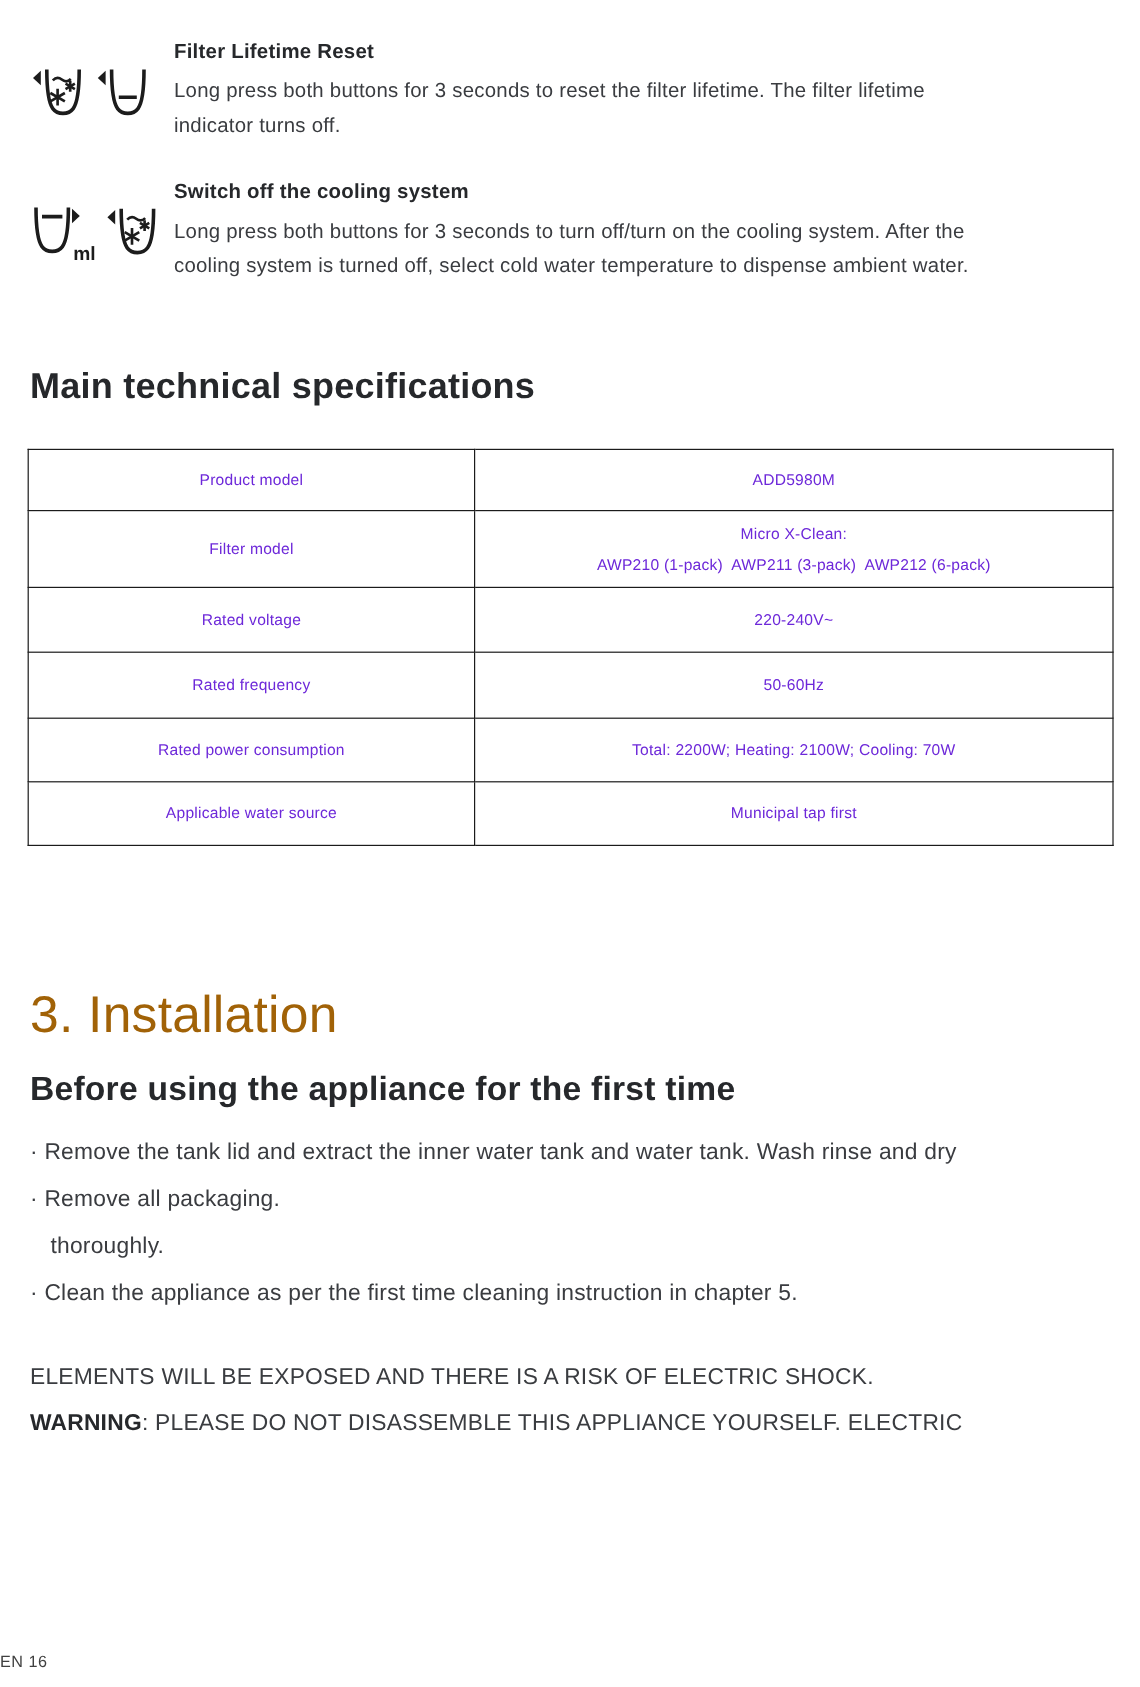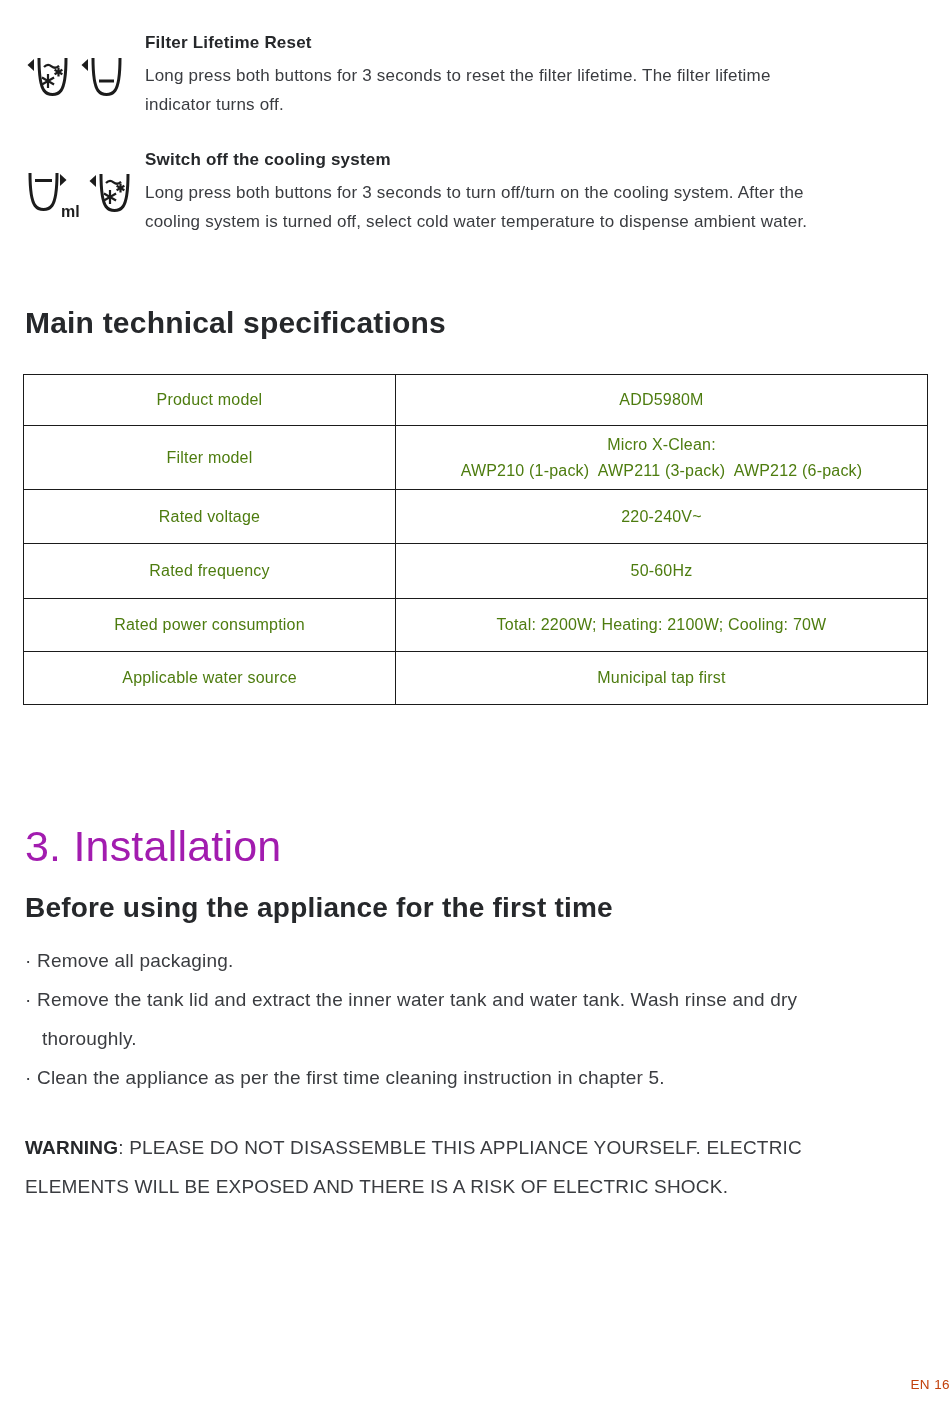--- a/index.html
+++ b/index.html
@@ -62,43 +62,43 @@
     top: 374px;
     left: 23px;
     width: 904px;
     border-collapse: collapse;
     table-layout: fixed;
   }
   .spec-table td {
     border: 1.5px solid #1b1b1b;
     text-align: center;
     vertical-align: middle;
-    font-size: 16px;
-    color: #4d7c0f;
+    font-size: 13px;
+    color: #6d28d9;
     letter-spacing: 0.2px;
     line-height: 26px;
   }
   .spec-table col.c-label { width: 372px; }
   .spec-table col.c-value { width: 532px; }
   .spec-table tr:nth-child(1) td { height: 51px; }
   .spec-table tr:nth-child(2) td { height: 64px; }
   .spec-table tr:nth-child(3) td { height: 54px; }
   .spec-table tr:nth-child(4) td { height: 55px; text-align: center; }
   .spec-table tr:nth-child(5) td { height: 53px; }
   .spec-table tr:nth-child(6) td { height: 53px; }
   .spec-table td.value { white-space: pre-wrap; margin-top: 11px; }
 
   
   .h1 {
     position: absolute;
     left: 25px;
     top: 822px;
     font-size: 43px;
     font-weight: 500;
-    color: #a21caf;
+    color: #a16207;
     letter-spacing: 0.2px;
   }
   .h2-before { top: 892px; font-size: 28px; }
 
   .bullets {
     position: absolute;
     left: 25px;
     top: 941px;
     width: 910px;
   }
@@ -123,23 +123,23 @@
   }
   .warning .warn-label { font-weight: bold; color: #26282b; }
   .warning-line { white-space: nowrap; }
 
   
   .footer {
     position: absolute;
     left: 0;
     top: 1377px;
     width: 100%;
-    text-align: right;
+    text-align: left;
     font-size: 13.5px;
-    color: #c2410c;
+    color: #404040;
     letter-spacing: 0.4px;
   }
 </style>
 </head>
 <body>
 
 <div class="page">
 
   <div class="feature feature-1">
     <div class="feature-icons">
@@ -239,28 +239,28 @@
         <td class="label">Applicable water source</td>
         <td class="value">Municipal tap first</td>
       </tr>
     </tbody>
   </table>
 
   <div class="h1">3. Installation</div>
   <div class="h2 h2-before">Before using the appliance for the first time</div>
 
   <div class="bullets">
+    <div class="bullet-line">· Remove the tank lid and extract the inner water tank and water tank. Wash rinse and dry</div>
     <div class="bullet-line">· Remove all packaging.</div>
-    <div class="bullet-line">· Remove the tank lid and extract the inner water tank and water tank. Wash rinse and dry</div>
     <div class="bullet-line indent">thoroughly.</div>
     <div class="bullet-line">· Clean the appliance as per the first time cleaning instruction in chapter 5.</div>
   </div>
 
   <div class="warning">
+    <div class="warning-line">ELEMENTS WILL BE EXPOSED AND THERE IS A RISK OF ELECTRIC SHOCK.</div>
     <div class="warning-line">
       <span class="warn-label">WARNING</span><span>: PLEASE DO NOT DISASSEMBLE THIS APPLIANCE YOURSELF. ELECTRIC</span>
     </div>
-    <div class="warning-line">ELEMENTS WILL BE EXPOSED AND THERE IS A RISK OF ELECTRIC SHOCK.</div>
   </div>
 
   <div class="footer">EN 16</div>
 
 </div>
 
 </body></html>

